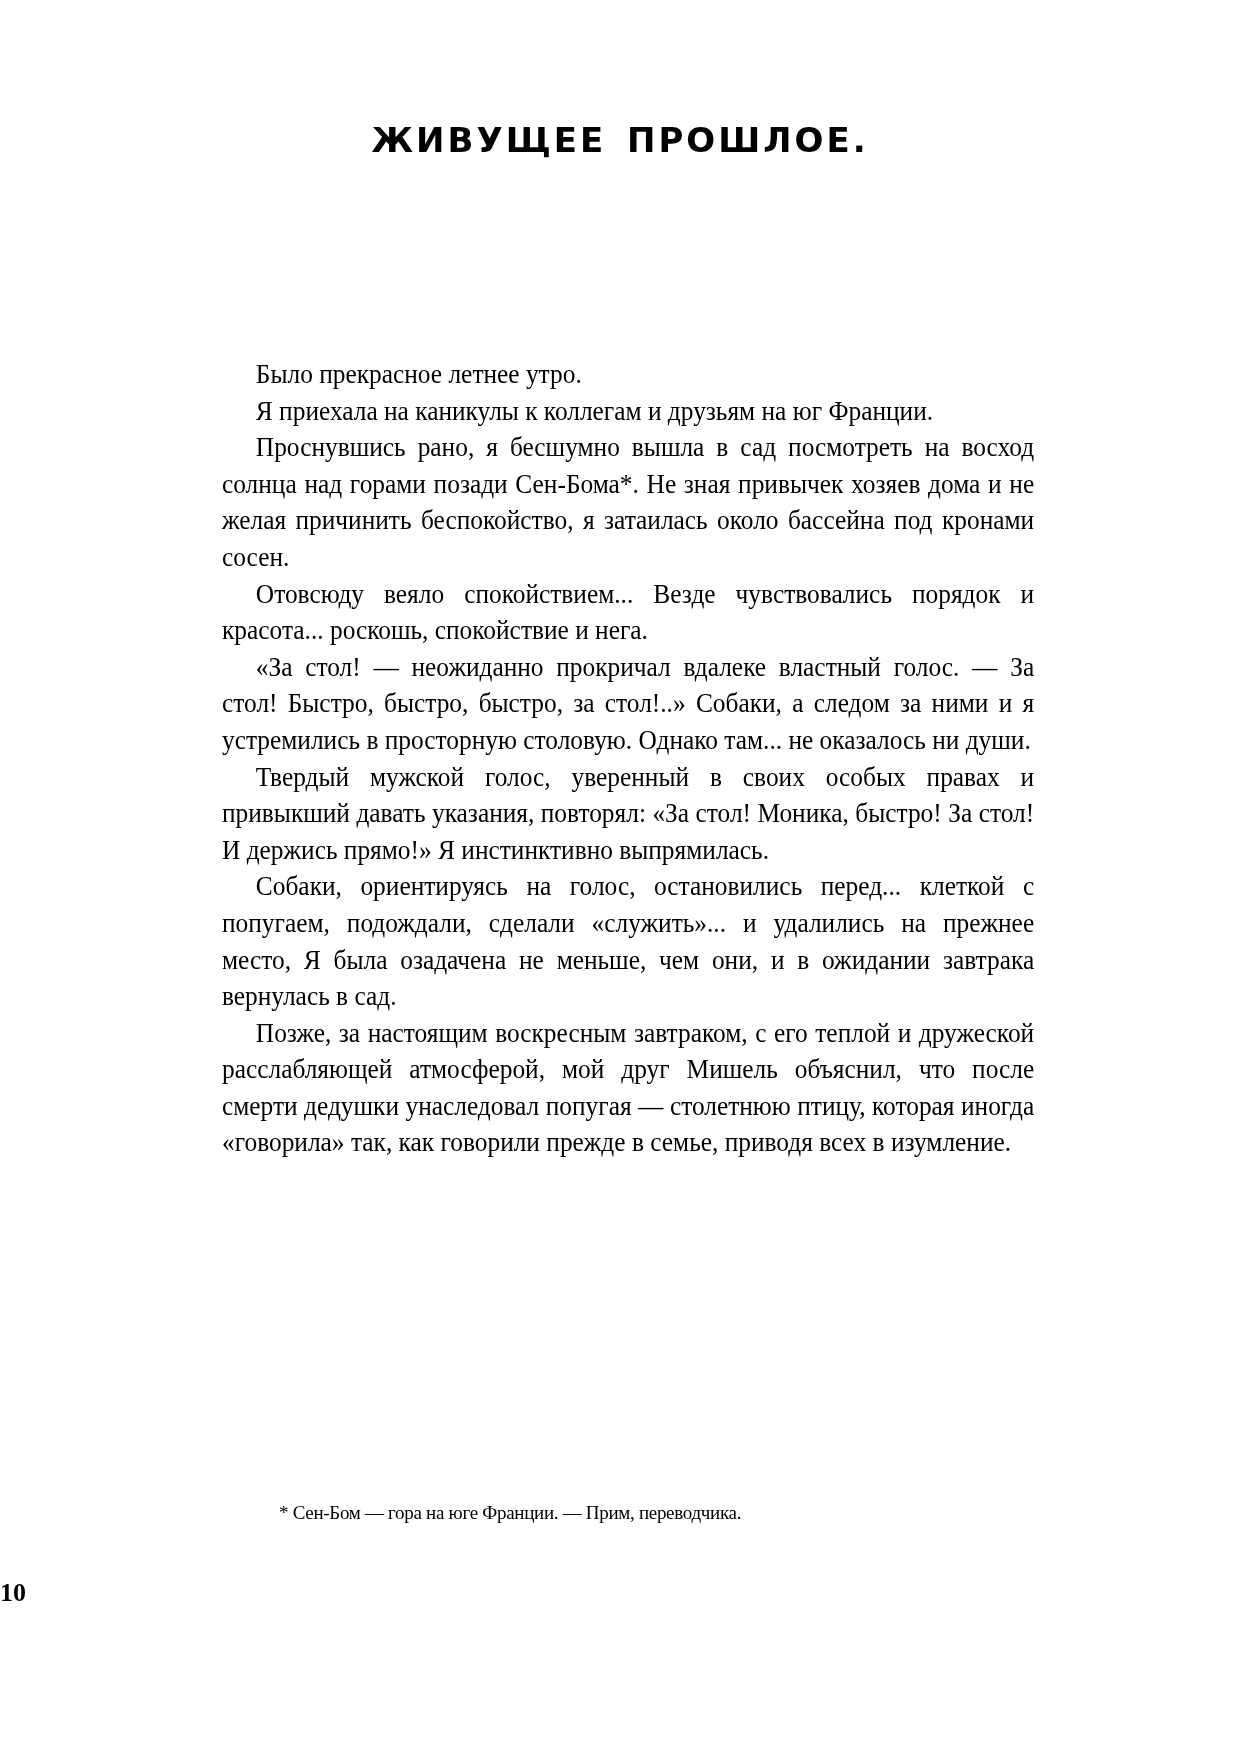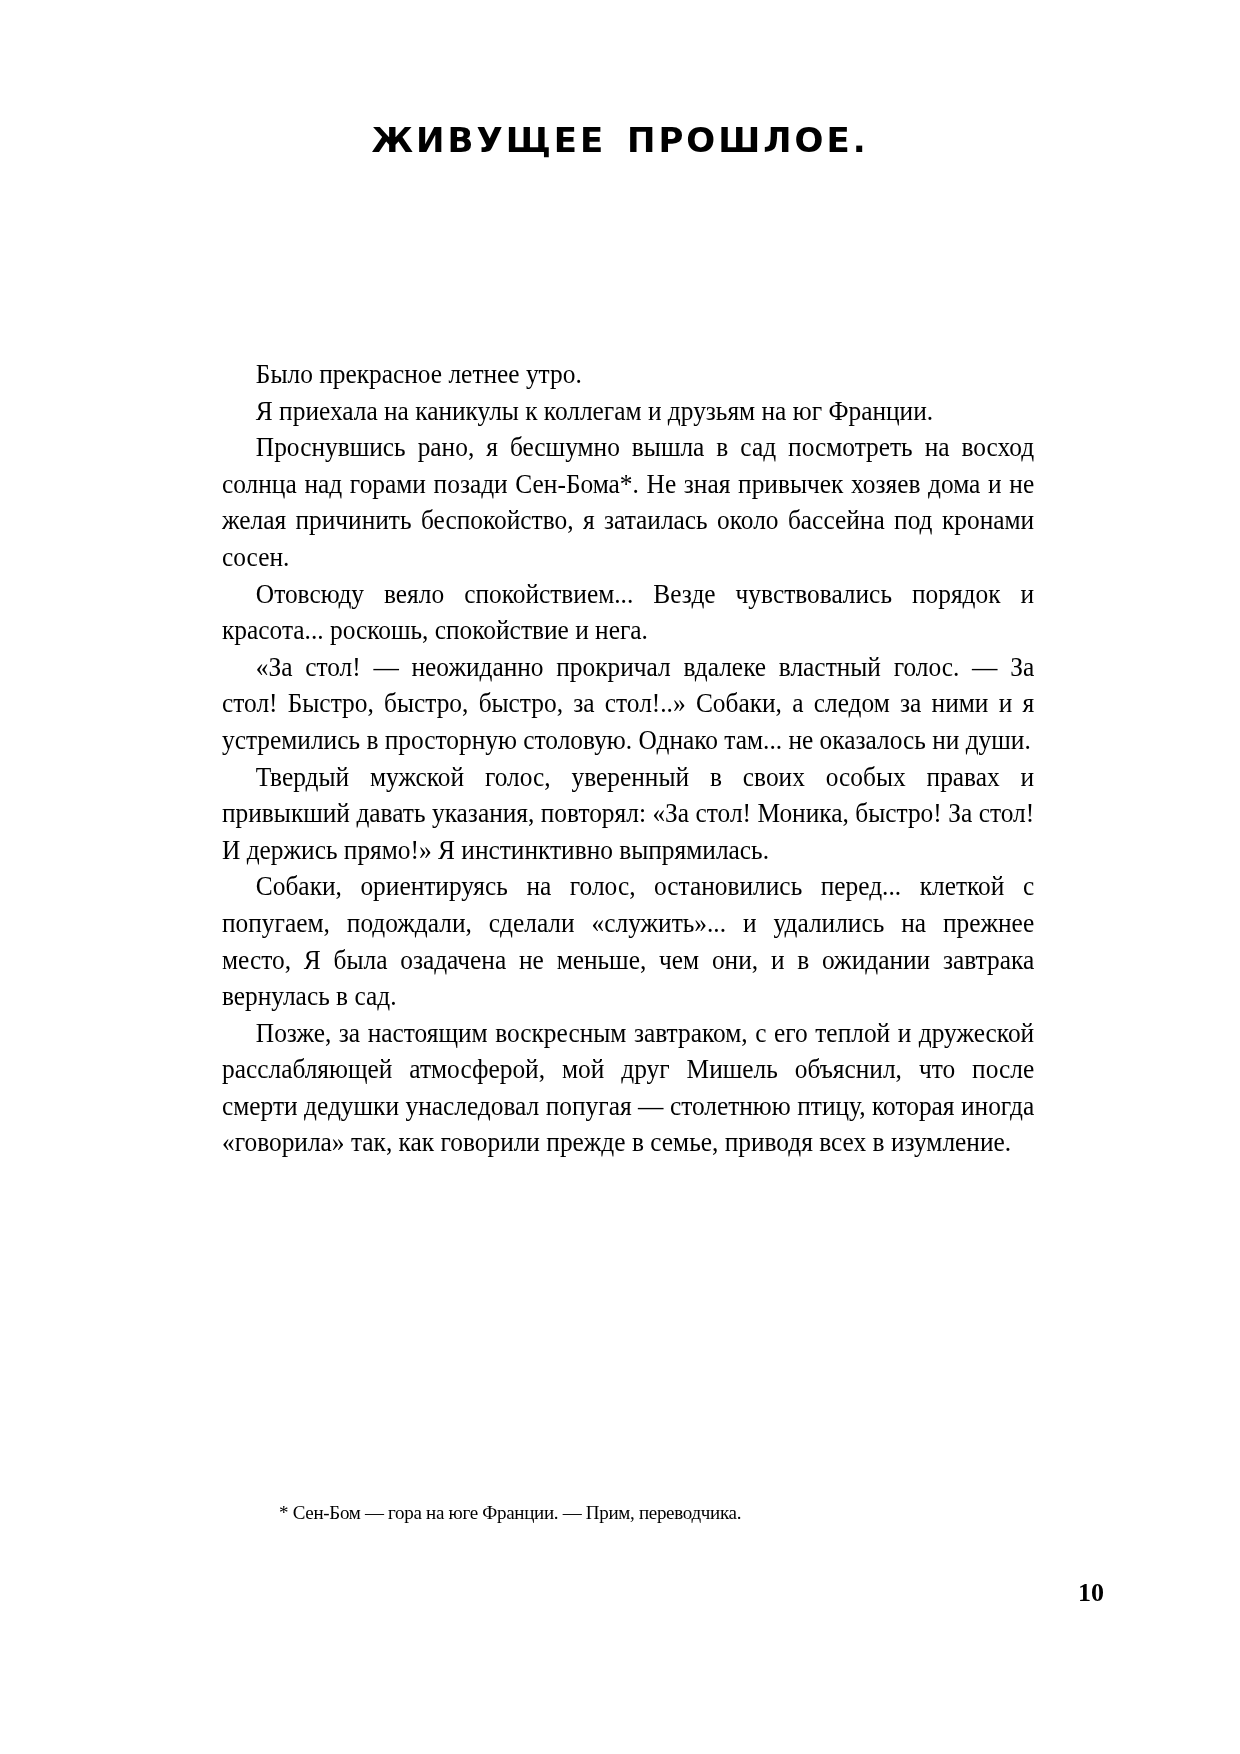--- a/index.html
+++ b/index.html
@@ -21,21 +21,21 @@
     width: 864px;
   }
   .body-text p { margin: 0; text-indent: 36px; text-align-last: left; }
   .footnote {
     position: absolute; left: 256px; top: 1502px;
     font-family: "Liberation Serif", serif; font-size: 19px;
     letter-spacing: -0.3px;
     margin-left: 23px;
   }
   .page-number {
-    position: absolute; left: 0; width: 1104px; top: 1578px; text-align: right;
+    position: absolute; left: 0; width: 1104px; top: 1578px; text-align: left;
     font-family: "Liberation Serif", serif; font-weight: bold; font-size: 26px;
   }
 </style>
 </head>
 <body>
 
 <div class="title">
   <div>ЖИВУЩЕЕ ПРОШЛОЕ.</div>
 </div>
 

